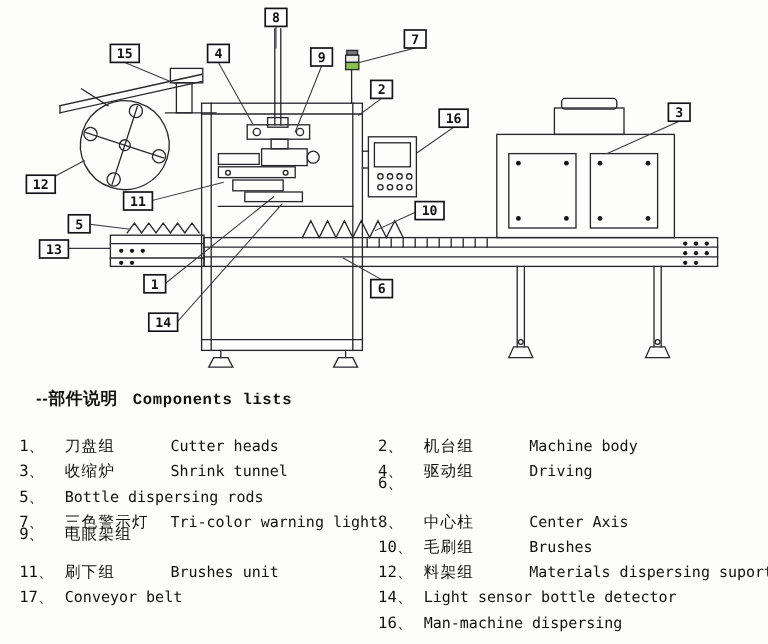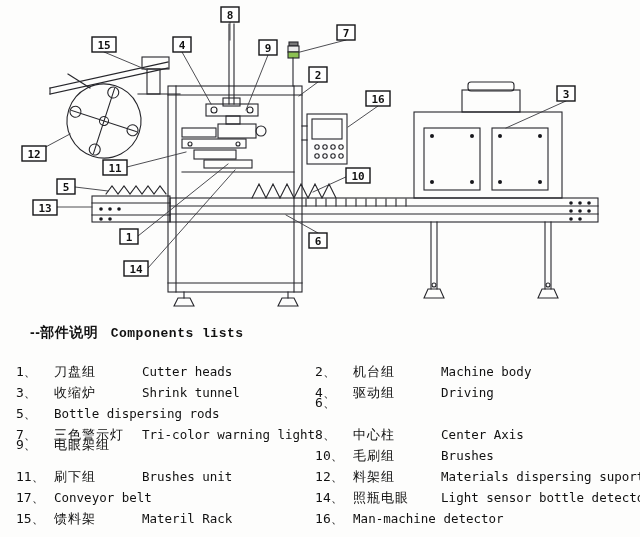--- a/index.html
+++ b/index.html
@@ -298,25 +298,20 @@
         </div>
         <div class="row">
           <span class="num">11、</span>
           <span class="cn">刷下组</span>
           <span class="en">Brushes unit</span>
         </div>
         <div class="row">
           <span class="num">17、</span>
           <span class="en">Conveyor belt</span>
         </div>
-        <div class="row">
-          <span class="num">15、</span>
-          <span class="cn">馈料架</span>
-          <span class="en">Materil Rack</span>
-        </div>
       </div>
     <div class="col-right">
         <div class="row">
           <span class="num">2、</span>
           <span class="cn">机台组</span>
           <span class="en">Machine body</span>
         </div>
         <div class="row">
           <span class="num">4、</span>
           <span class="cn">驱动组</span>
@@ -335,22 +330,21 @@
           <span class="cn">毛刷组</span>
           <span class="en">Brushes</span>
         </div>
         <div class="row">
           <span class="num">12、</span>
           <span class="cn">料架组</span>
           <span class="en">Materials dispersing suport</span>
         </div>
         <div class="row">
           <span class="num">14、</span>
-          <span class="cn">照瓶电眼</span>
           <span class="en">Light sensor bottle detector</span>
         </div>
         <div class="row">
           <span class="num">16、</span>
-          <span class="en">Man-machine detector</span>
+          <span class="en">Man-machine dispersing</span>
         </div>
       </div>
   </div>
 </div>
 
 </body></html>

